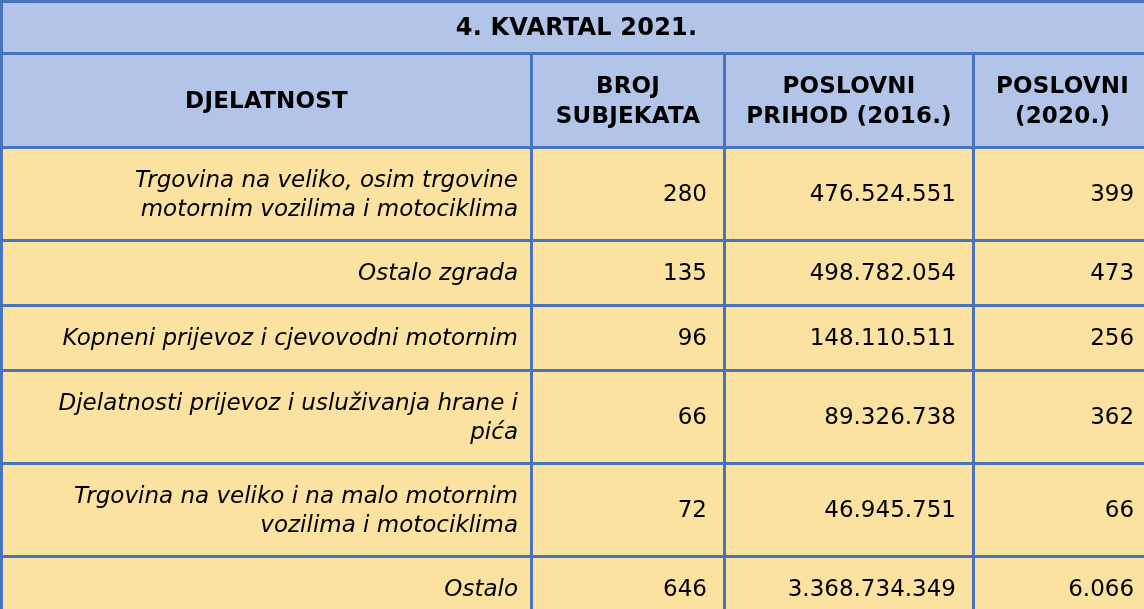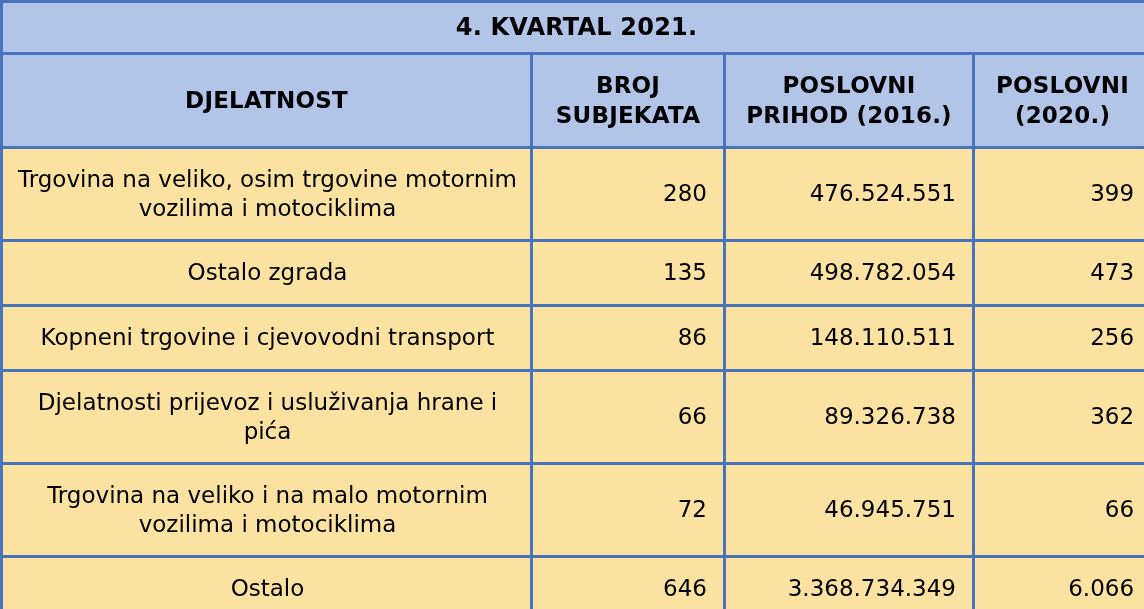--- a/index.html
+++ b/index.html
@@ -70,21 +70,22 @@
   }
 
   
   .stat-table tbody td {
     background: #fbe2a0;
     color: #000000;
     font-size: 23px;
   }
 
   td.cell-name {
-    text-align: center;
+    font-style: italic;
+    text-align: right;
     padding: 6px 12px 6px 14px;
   }
   td.cell-num {
     text-align: right;
     padding: 6px 16px 6px 10px;
     font-style: normal;
     white-space: nowrap;
   }
 
   tr.r-tall td   { height: 78px; }
@@ -136,22 +137,22 @@
       </tr>
 
       <tr class="r-short">
         <td class="cell-name">Ostalo zgrada</td>
         <td class="cell-num">135</td>
         <td class="cell-num">498.782.054</td>
         <td class="cell-num">473</td>
       </tr>
 
       <tr class="r-short">
-        <td class="cell-name">Kopneni trgovine i cjevovodni transport</td>
-        <td class="cell-num">86</td>
+        <td class="cell-name">Kopneni prijevoz i cjevovodni motornim</td>
+        <td class="cell-num">96</td>
         <td class="cell-num">148.110.511</td>
         <td class="cell-num">256</td>
       </tr>
 
       <tr class="r-tall">
         <td class="cell-name">Djelatnosti prijevoz i usluživanja hrane i pića</td>
         <td class="cell-num">66</td>
         <td class="cell-num">89.326.738</td>
         <td class="cell-num">362</td>
       </tr>

